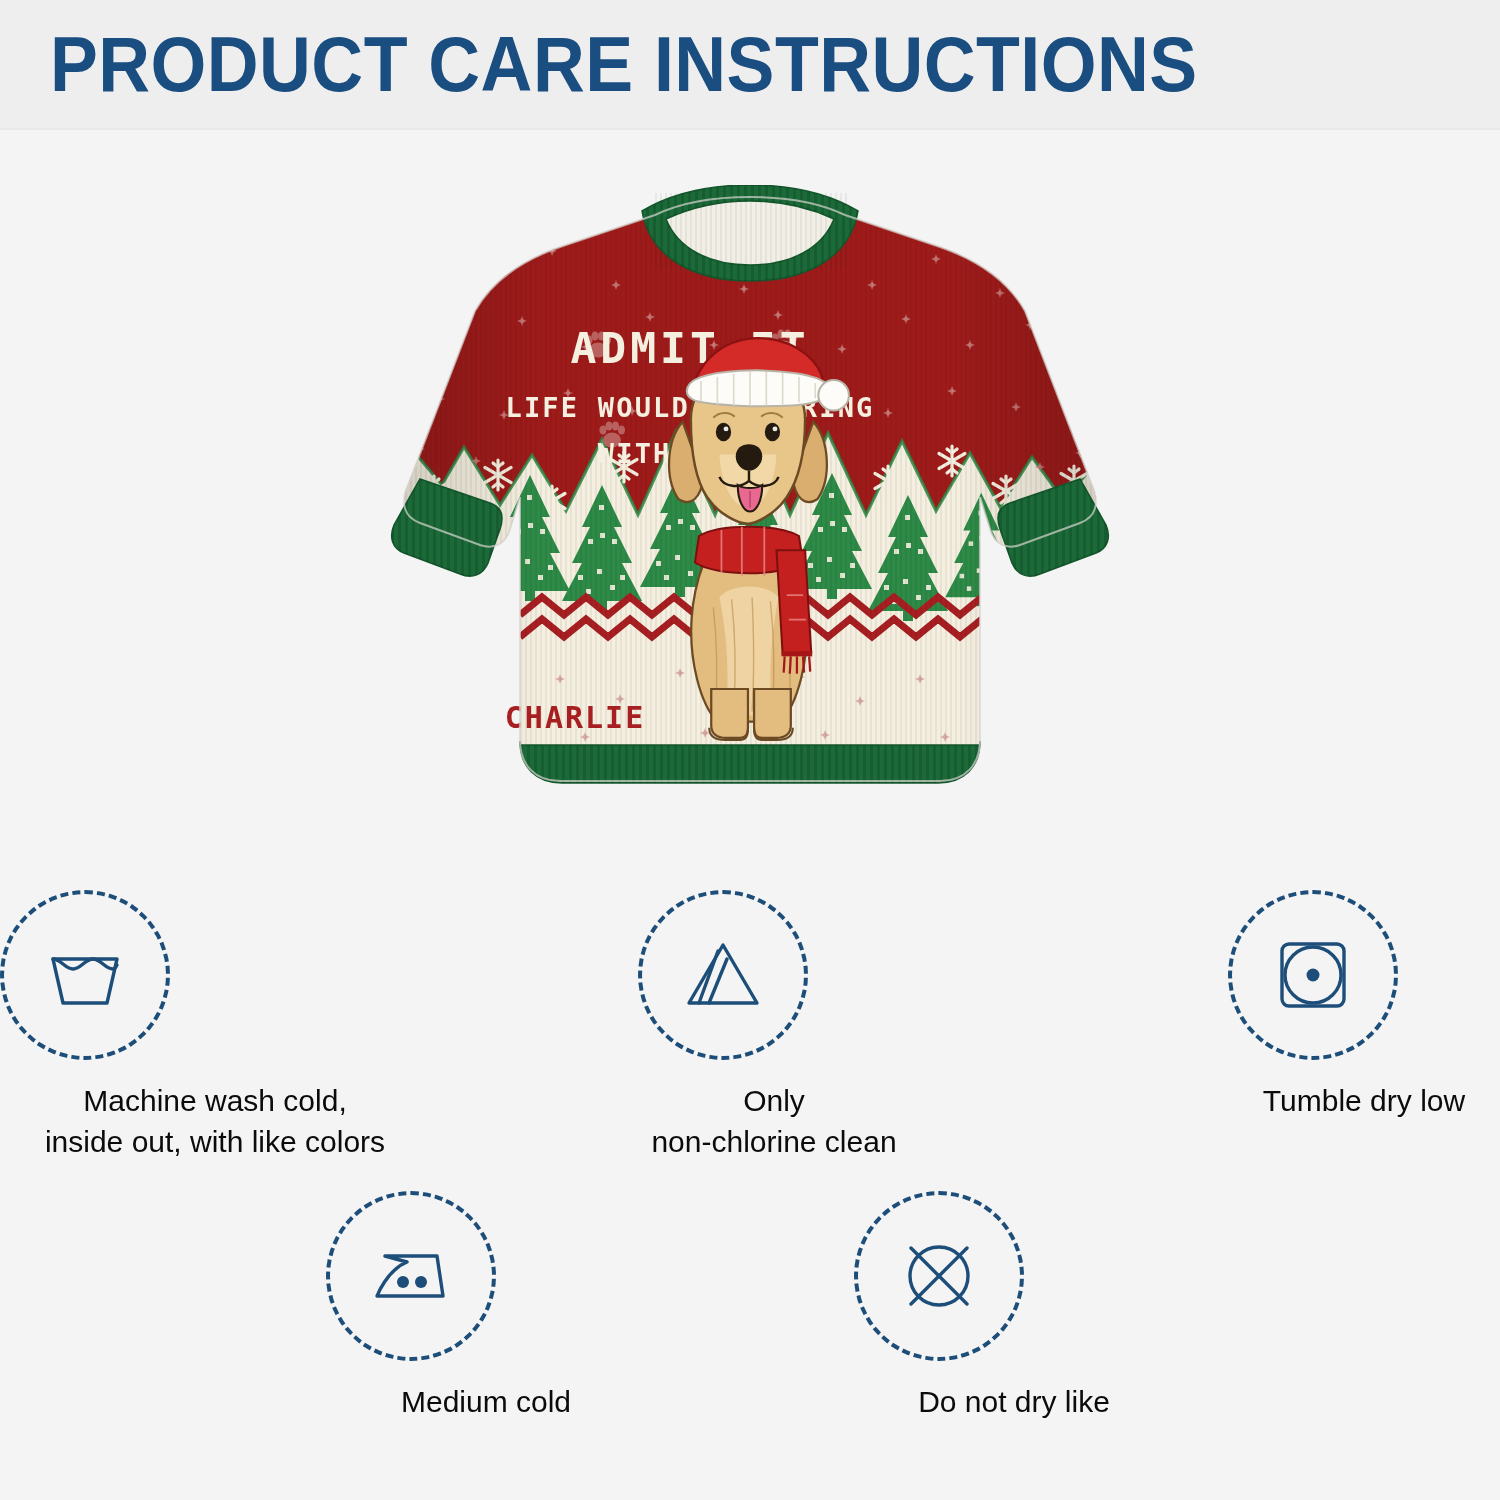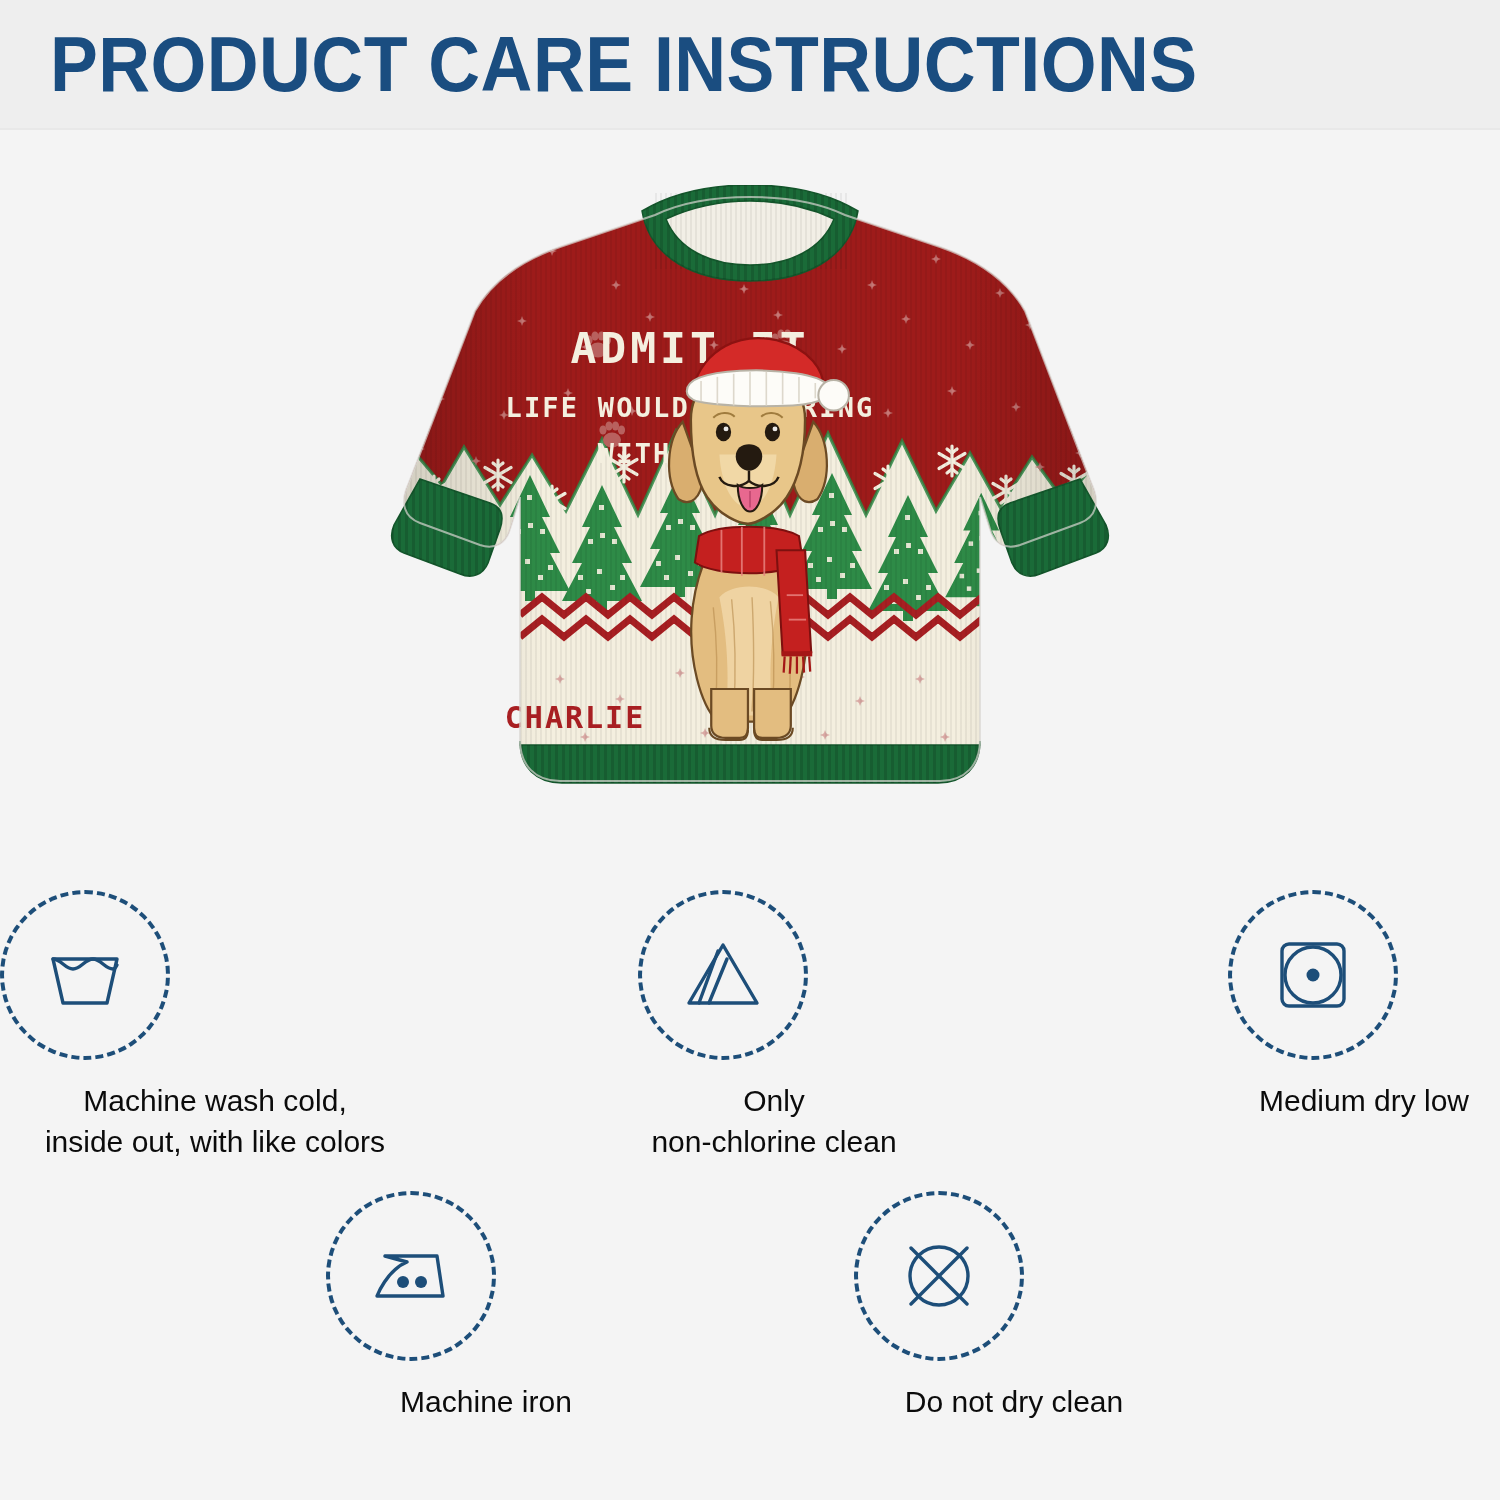--- a/index.html
+++ b/index.html
@@ -508,41 +508,41 @@
     </div>
 
     <div class="care-item">
       <div class="care-circle">
         <svg class="care-icon-svg" width="92" height="92" viewBox="0 0 92 92">
           <rect x="15" y="15" width="62" height="62" rx="7" fill="none" stroke="#1d4e79" stroke-width="3.4"></rect>
           <circle cx="46" cy="46" r="28" fill="none" stroke="#1d4e79" stroke-width="3.4"></circle>
           <circle cx="46" cy="46" r="6.5" fill="#1d4e79"></circle>
         </svg>
       </div>
-      <div class="care-label">Medium dry low</div>
+      <div class="care-label">Tumble dry low</div>
     </div>
   </div>
 
   <div class="care-row care-row-2">
 
     <div class="care-item">
       <div class="care-circle">
         <svg class="care-icon-svg" width="92" height="92" viewBox="0 0 92 92">
           <path d="M20,26 L72,26 L78,66 L12,66 C12,66 22,40 42,32 Z" fill="none" stroke="#1d4e79" stroke-width="3.4" stroke-linejoin="round"></path>
           <circle cx="38" cy="52" r="6" fill="#1d4e79"></circle>
           <circle cx="56" cy="52" r="6" fill="#1d4e79"></circle>
         </svg>
       </div>
-      <div class="care-label">Machine iron</div>
+      <div class="care-label">Medium cold</div>
     </div>
 
     <div class="care-item">
       <div class="care-circle">
         <svg class="care-icon-svg" width="92" height="92" viewBox="0 0 92 92">
           <circle cx="46" cy="46" r="29" fill="none" stroke="#1d4e79" stroke-width="3.4"></circle>
           <line x1="18" y1="18" x2="74" y2="74" stroke="#1d4e79" stroke-width="3.4" stroke-linecap="round"></line>
           <line x1="74" y1="18" x2="18" y2="74" stroke="#1d4e79" stroke-width="3.4" stroke-linecap="round"></line>
         </svg>
       </div>
-      <div class="care-label">Do not dry clean</div>
+      <div class="care-label">Do not dry like</div>
     </div>
   </div>
 </div>
 
 </body></html>

